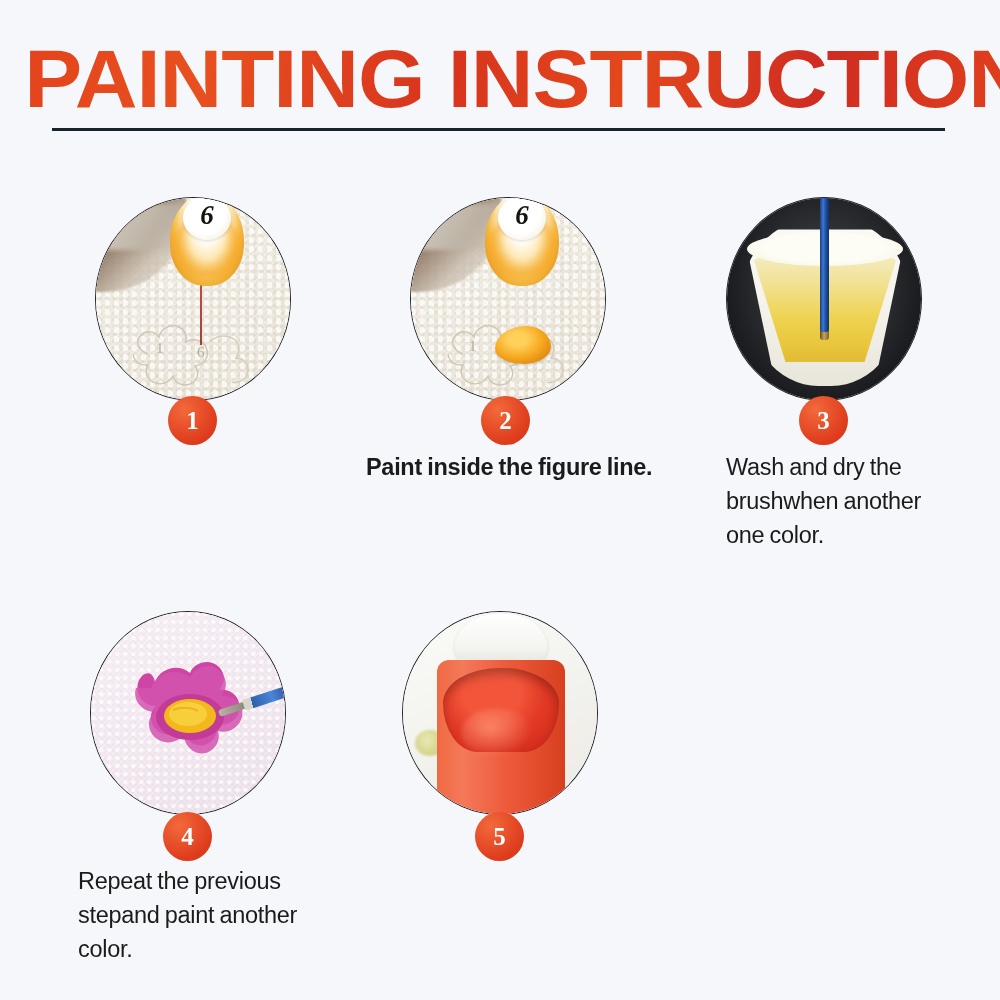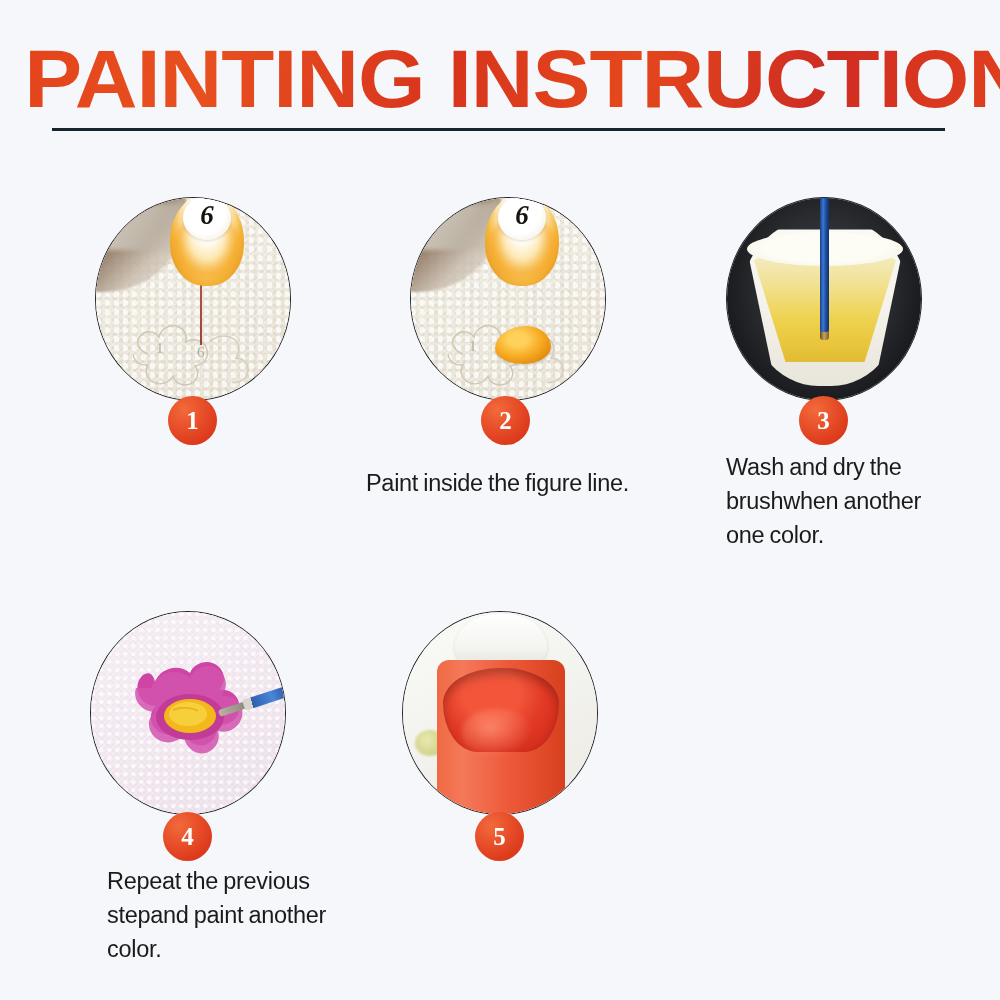--- a/index.html
+++ b/index.html
@@ -99,23 +99,23 @@
   #step-4 { left: 90px;  top: 611px; }
   #step-5 { left: 402px; top: 611px; }
 
   #badge-1 { left: 168px; top: 396px; }
   #badge-2 { left: 481px; top: 396px; }
   #badge-3 { left: 799px; top: 396px; }
   #badge-4 { left: 163px; top: 812px; }
   #badge-5 { left: 475px; top: 812px; }
 
   #cap-1 { left: 78px;  top: 450px; width: 260px; }
-  #cap-2 { left: 366px; top: 466px; width: 290px; }
+  #cap-2 { left: 366px; top: 450px; width: 290px; font-weight: bold; }
   #cap-3 { left: 726px; top: 450px; width: 230px; }
-  #cap-4 { left: 78px;  top: 864px; width: 255px; margin-left: 29px; }
+  #cap-4 { left: 78px;  top: 864px; width: 255px; }
   #cap-5 { left: 366px; top: 864px; width: 275px; }
 
   
   .art { position: absolute; inset: 0; }
 
   
   .canvas-bg {
     position: absolute; inset: 0;
     background:
       radial-gradient(circle at 22% 70%, rgba(255,255,255,0.75) 0 3px, transparent 3.5px),

